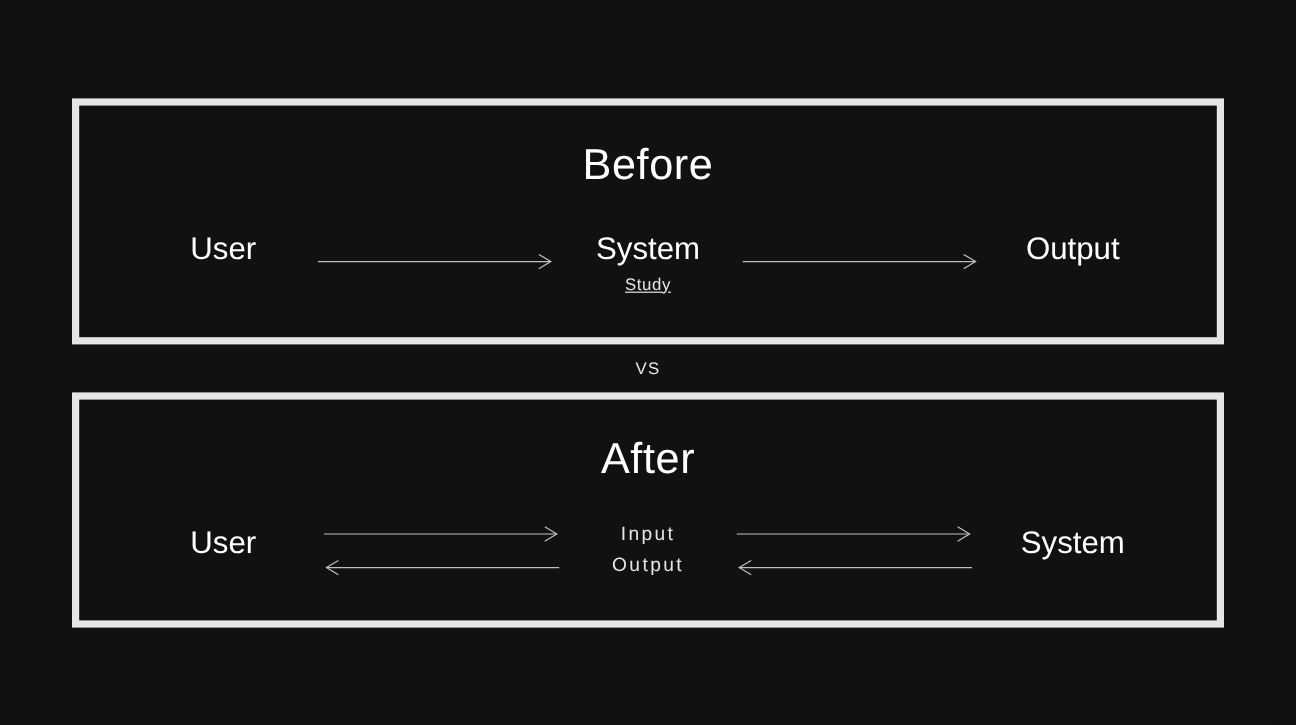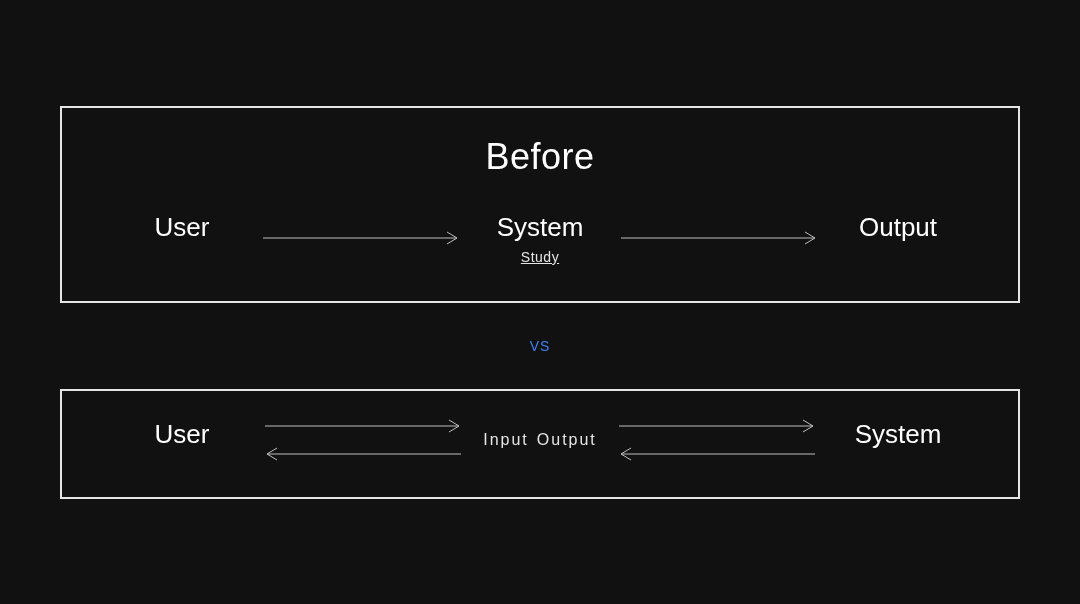--- a/index.html
+++ b/index.html
@@ -13,21 +13,21 @@
       background-color: #111111;
       color: #ffffff;
       font-family: -apple-system, BlinkMacSystemFont, "Segoe UI", Helvetica, Arial, sans-serif;
       display: flex;
       flex-direction: column;
       align-items: center;
       justify-content: center;
       padding: 35px 60px;
     }
     .panel {
-      border: 2px solid #e5e5e5;
+      border: 6px solid #e5e5e5;
       width: 960px;
       padding: 28px 60px 36px 60px;
       display: flex;
       flex-direction: column;
       align-items: center;
     }
     .panel-title {
       font-size: 36px;
       font-weight: 500;
       letter-spacing: 0.5px;
@@ -64,25 +64,26 @@
       align-items: center;
       justify-content: center;
       padding: 0 10px;
     }
     svg {
       display: block;
     }
     .vs {
       font-size: 14px;
       letter-spacing: 1px;
-      color: #3b82f6;
-      margin: 35px 0;
+      color: #e5e5e5;
+      margin: 12px 0;
     }
     .mid-col {
       display: flex;
+      flex-direction: column;
       align-items: center;
       gap: 8px;
       min-width: 100px;
     }
     .mid-label {
       font-size: 16px;
       letter-spacing: 2px;
       color: #e5e5e5;
     }
     .arrow-stack {
@@ -118,20 +119,21 @@
         <polyline points="186,1 196,7 186,13" fill="none" stroke="#bfbfbf" stroke-width="1"></polyline>
       </svg>
     </div>
     <div class="node">Output</div>
   </div>
 </div>
 
 <div class="vs">VS</div>
 
 <div class="panel">
+  <div class="panel-title">After</div>
   <div class="flow-row">
     <div class="node">User</div>
 
     <div class="arrow-stack">
       <svg width="200" height="14" viewBox="0 0 200 14">
         <line x1="2" y1="7" x2="196" y2="7" stroke="#bfbfbf" stroke-width="1"></line>
         <polyline points="186,1 196,7 186,13" fill="none" stroke="#bfbfbf" stroke-width="1"></polyline>
       </svg>
       <svg width="200" height="14" viewBox="0 0 200 14">
         <line x1="4" y1="7" x2="198" y2="7" stroke="#bfbfbf" stroke-width="1"></line>

